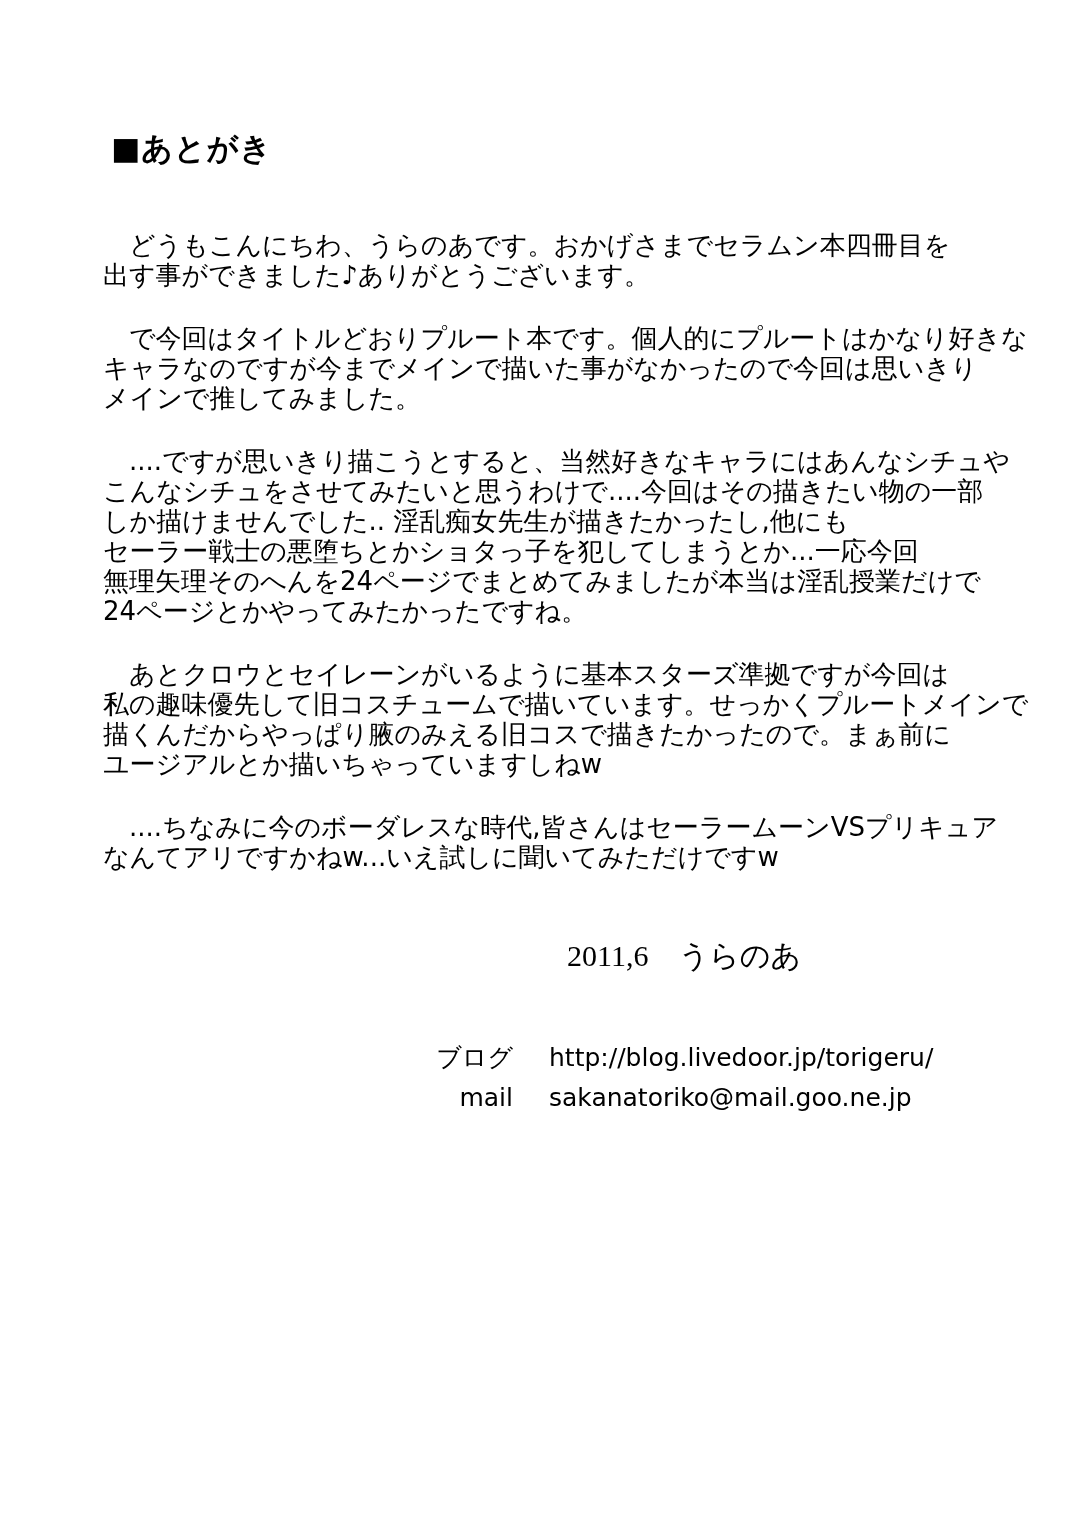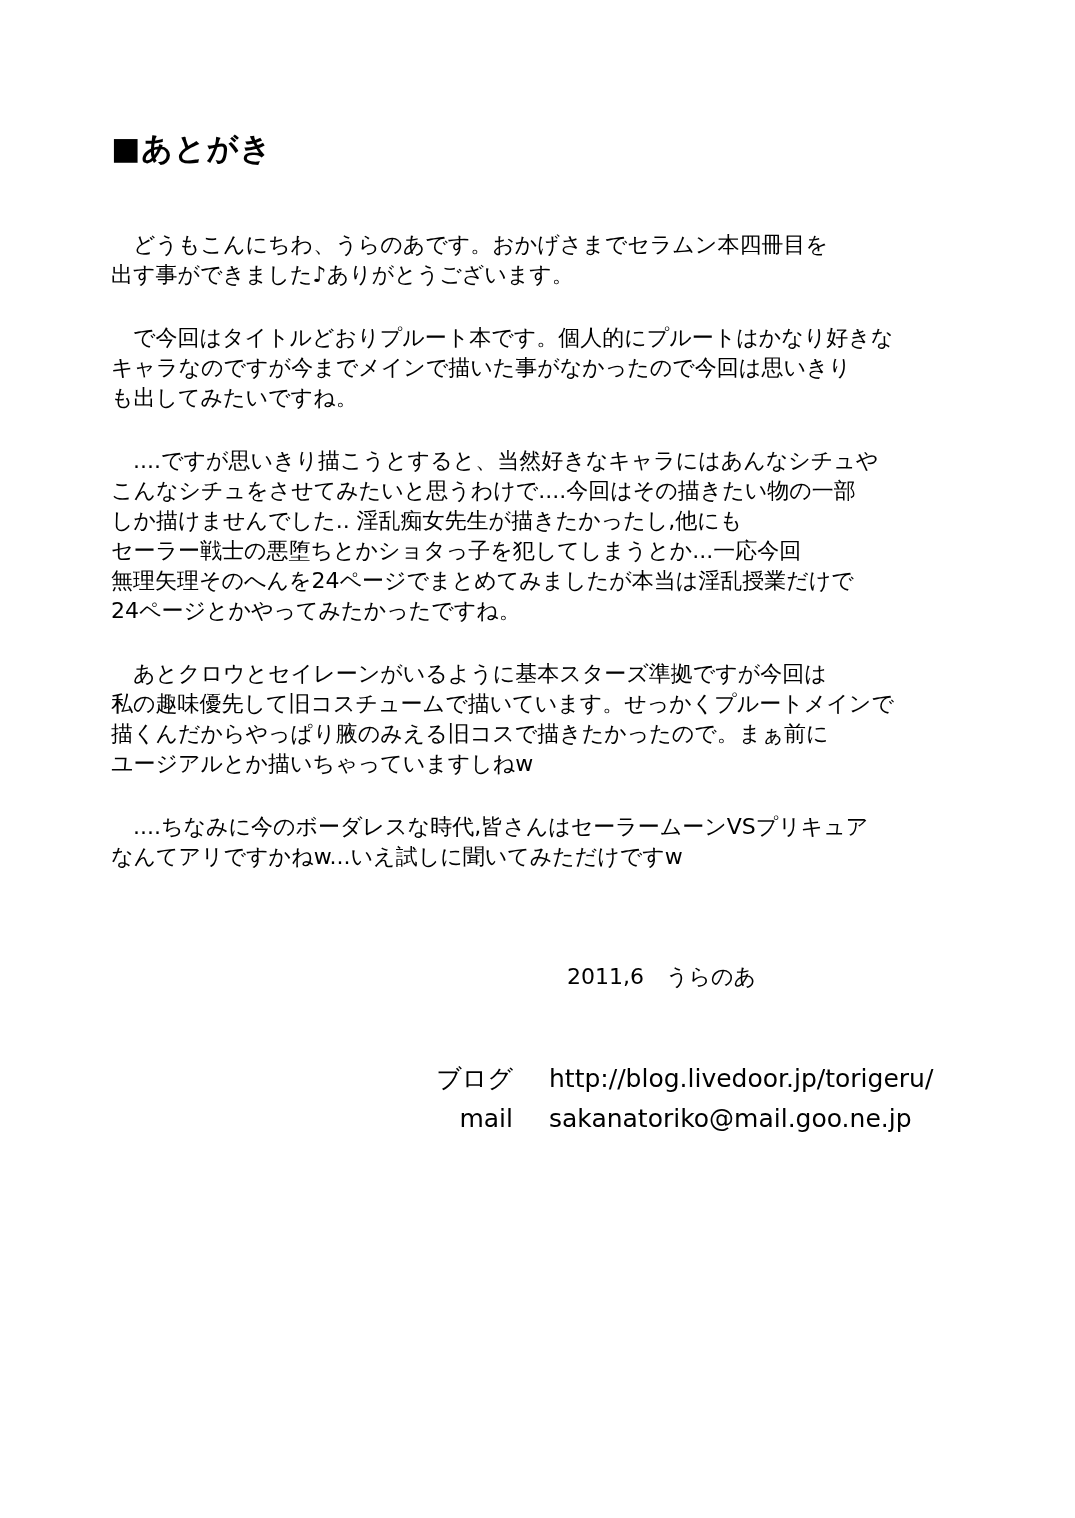--- a/index.html
+++ b/index.html
@@ -19,32 +19,32 @@
   }
   .title {
     font-size: 31px;
     line-height: 36px;
     font-weight: 700;
     margin: 0 0 0 8px;
     letter-spacing: 1px;
   }
   .body-text {
     margin-top: 64px;
-    font-size: 22px;
+    font-size: 26px;
     line-height: 30px;
-    margin-left: 8px;
   }
   .para { white-space: pre; }
   .para + .para { margin-top: 33px; }
   .signature {
-    margin-top: 90px;
+    margin-top: 69px;
     margin-left: 464px;
-    font-size: 22px;
+    font-size: 30px;
     line-height: 30px;
     white-space: pre;
+    font-family: Liberation Serif, serif;
   }
   .contact {
     margin-top: 72px;
     font-size: 25px;
     line-height: 30px;
   }
   .contact-row { display: flex; }
   .contact-row + .contact-row { margin-top: 10px; align-items: center; }
   .contact-label {
     flex: 0 0 410px;
@@ -61,21 +61,21 @@
 
 <div class="page">
 
   <h1 class="title">■あとがき</h1>
 
   <div class="body-text">
     <div class="para">　どうもこんにちわ、うらのあです。おかげさまでセラムン本四冊目を
 出す事ができました♪ありがとうございます。</div>
     <div class="para">　で今回はタイトルどおりプルート本です。個人的にプルートはかなり好きな
 キャラなのですが今までメインで描いた事がなかったので今回は思いきり
-も出してみたいですね。</div>
+メインで推してみました。</div>
     <div class="para">　....ですが思いきり描こうとすると、当然好きなキャラにはあんなシチュや
 こんなシチュをさせてみたいと思うわけで....今回はその描きたい物の一部
 しか描けませんでした.. 淫乱痴女先生が描きたかったし,他にも
 セーラー戦士の悪堕ちとかショタっ子を犯してしまうとか...一応今回
 無理矢理そのへんを24ページでまとめてみましたが本当は淫乱授業だけで
 24ページとかやってみたかったですね。</div>
     <div class="para">　あとクロウとセイレーンがいるように基本スターズ準拠ですが今回は
 私の趣味優先して旧コスチュームで描いています。せっかくプルートメインで
 描くんだからやっぱり腋のみえる旧コスで描きたかったので。まぁ前に
 ユージアルとか描いちゃっていますしねw</div>

